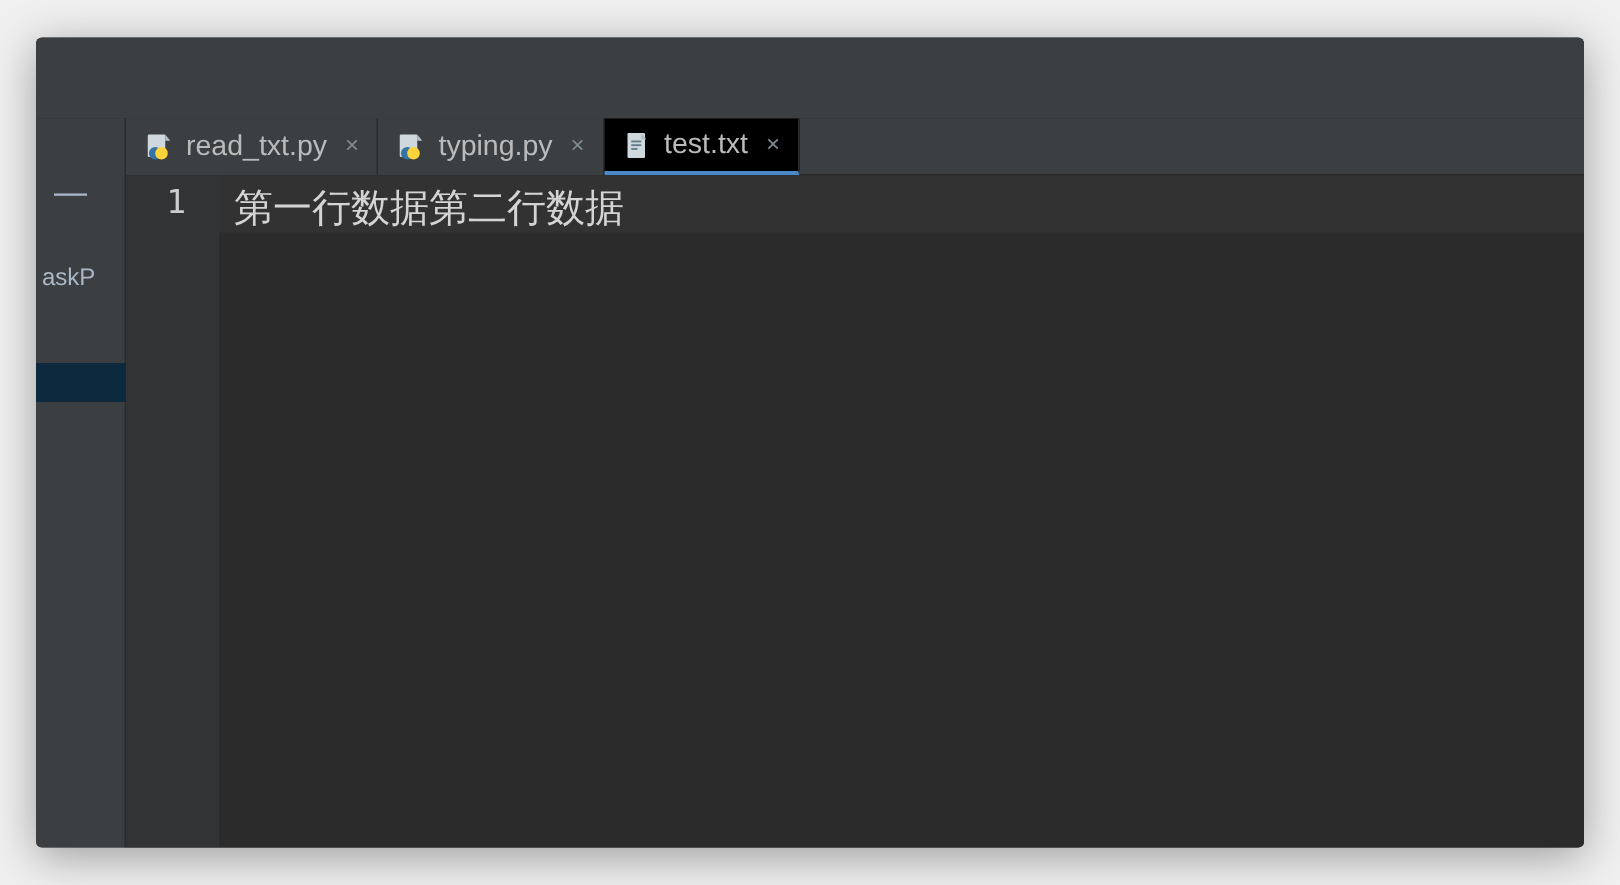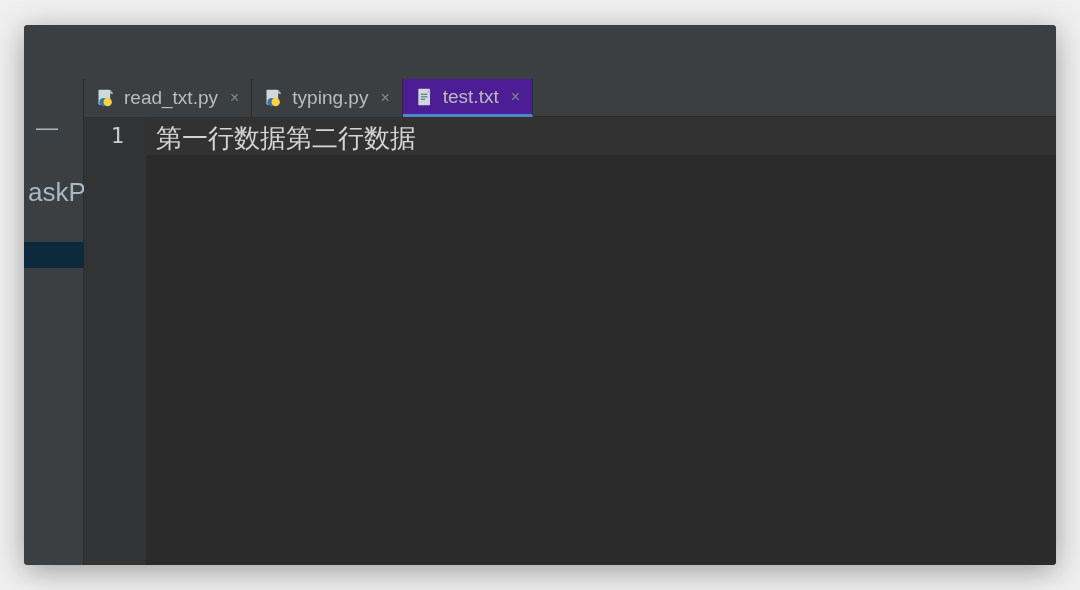--- a/index.html
+++ b/index.html
@@ -50,21 +50,21 @@
       height: 28px;
       display: flex;
       align-items: center;
       cursor: pointer;
     }
     .sidebar-clipped-text {
       position: absolute;
       top: 98px;
       left: 0;
       color: #a9b7c6;
-      font-size: 26px;
+      font-size: 16px;
       width: 60px;
       overflow: hidden;
       white-space: nowrap;
       padding-left: 4px;
     }
     .sidebar-selected {
       position: absolute;
       top: 163px;
       left: 0;
       width: 60px;
@@ -89,21 +89,21 @@
       gap: 8px;
       cursor: pointer;
       color: #bbbbbb;
       font-size: 19px;
       border-right: 1px solid #2b2b2b;
       background: #3c3f41;
       height: 38px;
       justify-content: space-between;
     }
     .tab.active {
-      background: #4c1d95;
+      background: #000000;
       border-bottom: 3px solid #4a88c7;
     }
     .tab-label {
       white-space: nowrap;
     }
     .close-x {
       color: #7f8b91;
       font-size: 16px;
       cursor: pointer;
       margin-left: 4px;

